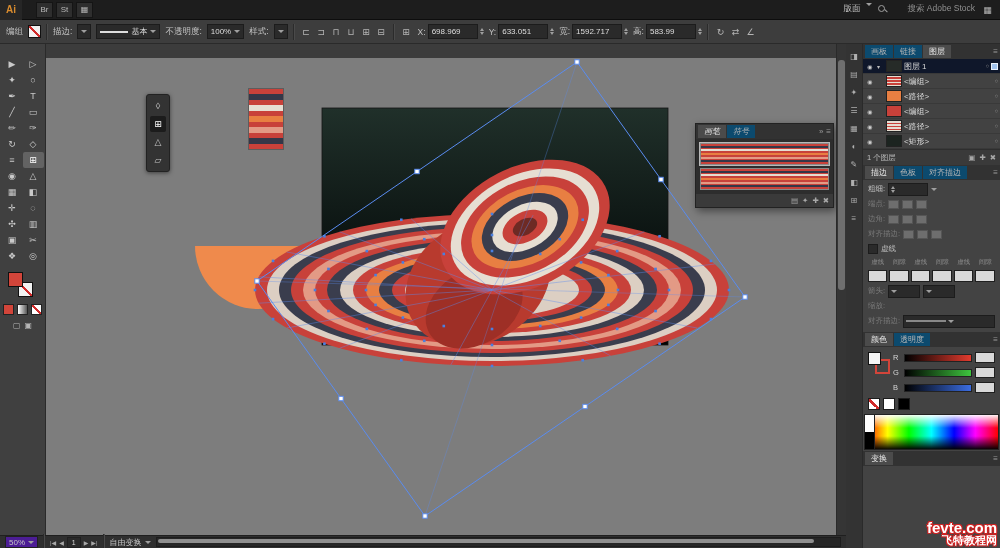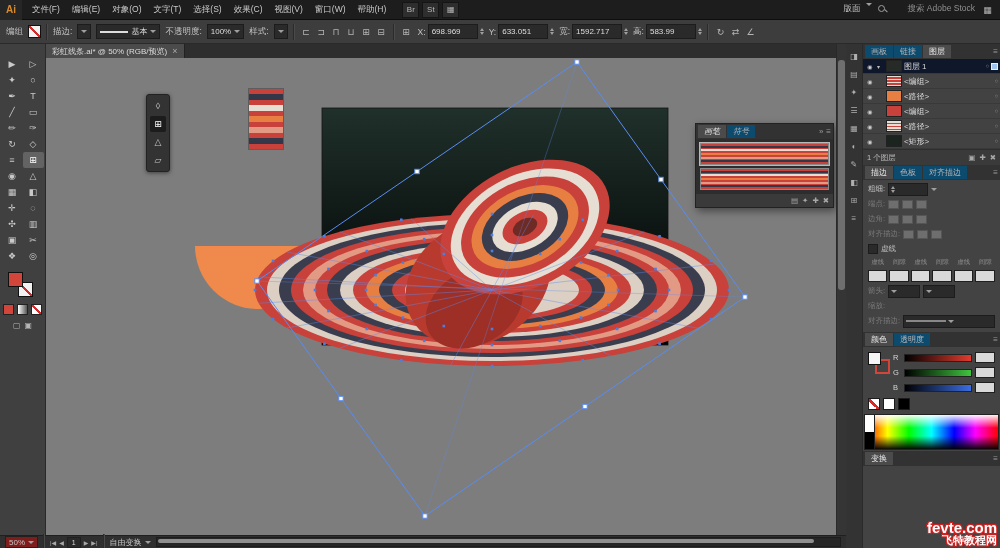--- a/index.html
+++ b/index.html
@@ -132,52 +132,41 @@
     background:linear-gradient(to right,#ff0000,#ffff00 17%,#00ff00 33%,#00ffff 50%,#0000ff 67%,#ff00ff 83%,#ff0000);}
   #spectrum::before{content:"";position:absolute;inset:0;
     background:linear-gradient(to bottom,rgba(255,255,255,.95),rgba(255,255,255,0) 38%,rgba(0,0,0,0) 62%,rgba(0,0,0,.95));}
   #spec-left{position:absolute;left:0;top:0;width:9px;height:100%;z-index:2;border-right:1px solid #222;
     background:linear-gradient(to bottom,#fff 0 50%,#000 50% 100%);}
   
   #transform-body{flex:1;background:#434343;}
   
   #statusbar{position:absolute;left:0;top:535px;width:846px;height:13px;background:#2f2f2f;border-top:1px solid #1f1f1f;
     display:flex;align-items:center;gap:5px;padding:0 5px;box-sizing:border-box;font-size:8px;color:#c5c5c5;}
-  #zoom-box{display:flex;align-items:center;gap:3px;background:#7f1d1d;border:1px solid #202020;height:10px;padding:0 3px;}
+  #zoom-box{display:flex;align-items:center;gap:3px;background:#4c1d95;border:1px solid #202020;height:10px;padding:0 3px;}
   #sb-nav{display:flex;align-items:center;gap:3px;}
   .sb-btn{font-size:6px;color:#a9a9a9;}
   .sb-field{background:#2a2a2a;border:1px solid #202020;padding:0 4px;height:9px;display:flex;align-items:center;font-size:7px;color:#ddd;}
   #sb-tool{display:flex;align-items:center;gap:3px;}
   #hscroll{flex:1;height:8px;background:#262626;border:1px solid #1d1d1d;position:relative;}
   #hthumb{position:absolute;left:1px;top:1px;height:4px;width:96%;background:#8f8f8f;border-radius:2px;}
   
   #watermark{position:absolute;right:3px;bottom:1px;z-index:50;text-align:right;line-height:1.05;}
   #wm1{font-size:15px;font-weight:bold;color:#fff;
     text-shadow:-1px -1px 0 #d42222,1px -1px 0 #d42222,-1px 1px 0 #d42222,1px 1px 0 #d42222;}
   #wm2{font-size:11px;font-weight:bold;color:#fff;
     text-shadow:-1px -1px 0 #d42222,1px -1px 0 #d42222,-1px 1px 0 #d42222,1px 1px 0 #d42222;}
 </style>
 </head>
 <body>
 
 <div id="app">
 
   <div id="menubar">
     <div id="ai-logo">Ai</div>
-    <div id="menu-items" style="display: flex;">
-        <div class="menu-item">文件(F)</div>
-        <div class="menu-item">编辑(E)</div>
-        <div class="menu-item">对象(O)</div>
-        <div class="menu-item">文字(T)</div>
-        <div class="menu-item">选择(S)</div>
-        <div class="menu-item">效果(C)</div>
-        <div class="menu-item">视图(V)</div>
-        <div class="menu-item">窗口(W)</div>
-        <div class="menu-item">帮助(H)</div>
-      </div>
     <div id="mb-appicons">
         <div class="mb-ic">Br</div>
         <div class="mb-ic">St</div>
         <div class="mb-ic">▦</div>
       </div>
     <div id="mb-right">
       <span class="cb-label">版面</span>
       <span class="dd-arrow"></span>
       <span id="mb-search">
         <span class="mag"></span>
@@ -261,26 +250,20 @@
         </span>
     </span>
     <span class="sep"></span>
     <span id="cb-right-icons">
         <div class="cb-ic">↻</div>
         <div class="cb-ic">⇄</div>
         <div class="cb-ic">∠</div>
       </span>
   </div>
 
-  <div id="tabbar">
-    <div id="doctab">
-      <span>彩虹线条.ai* @ 50% (RGB/预览)</span>
-      <span class="close">×</span>
-    </div>
-  </div>
 
   <div id="toolbar">
     <div id="toolgrid">
         <div class="tool">▶</div>
         <div class="tool">▷</div>
         <div class="tool">✦</div>
         <div class="tool">○</div>
         <div class="tool">✒</div>
         <div class="tool">T</div>
         <div class="tool">╱</div>

